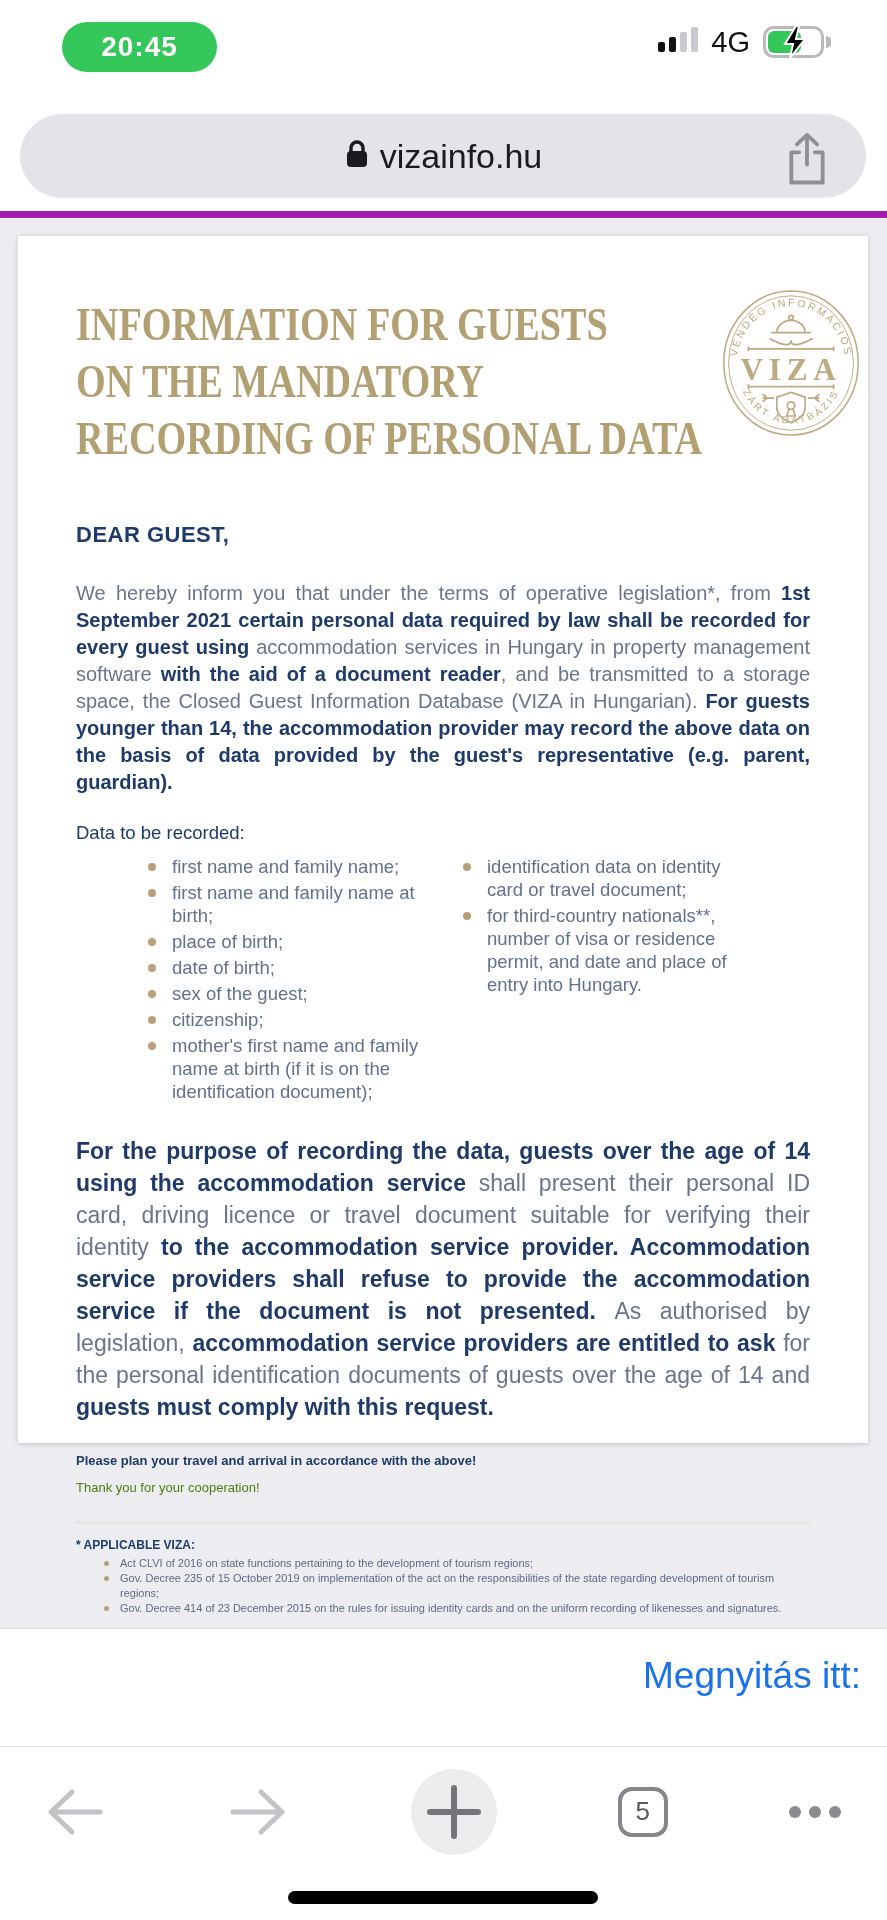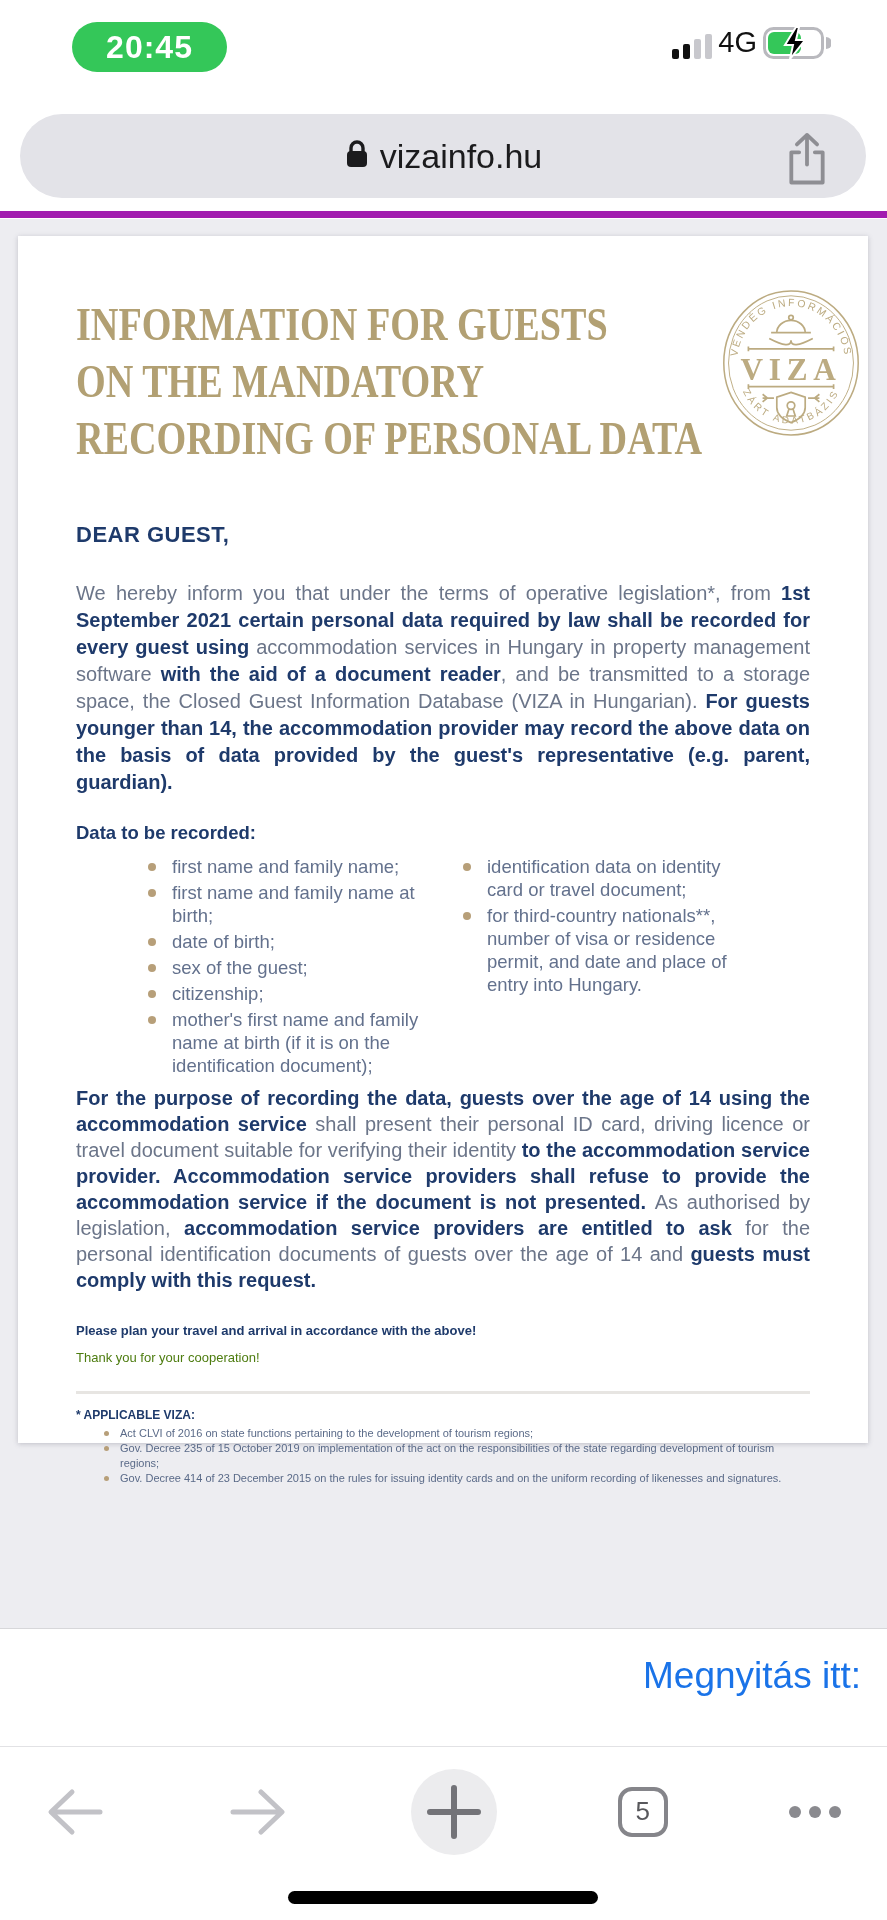--- a/index.html
+++ b/index.html
@@ -2,24 +2,24 @@
 <html><head>
 <meta charset="utf-8">
 <style>
   * { margin:0; padding:0; box-sizing:border-box; }
   html,body { background:#ffffff; }
   body { font-family:"Liberation Sans", sans-serif; }
   .screen { position:relative; width:887px; height:1920px; background:#ffffff; overflow:hidden; margin:0 auto; }
 
   
   .status-bar { position:absolute; top:0; left:0; width:100%; height:90px; background:#fff; }
-  .time-pill { position:absolute; left:72px; top:22px; width:155px; height:50px; background:#34c759;
+  .time-pill { position:absolute; left:62px; top:22px; width:155px; height:50px; background:#34c759;
     border-radius:26px; display:flex; align-items:center; justify-content:center;
-    color:#fff; font-size:32px; font-weight:bold; letter-spacing:1px; }
-  .status-right { position:absolute; right:56px; top:26px; display:flex; align-items:flex-end; gap:6px; }
+    color:#fff; font-size:28px; font-weight:bold; letter-spacing:1px; }
+  .status-right { position:absolute; right:56px; top:26px; display:flex; align-items:flex-start; gap:13px; }
   .signal { display:flex; align-items:flex-end; gap:4px; height:26px; }
   .signal i { display:block; width:7px; border-radius:2px; background:#c8c8cd; }
   .signal i:nth-child(1){ height:10px; background:#111; }
   .signal i:nth-child(2){ height:15px; background:#111; }
   .signal i:nth-child(3){ height:20px; }
   .signal i:nth-child(4){ height:25px; }
   .net-label { font-size:29px; color:#111; }
   .battery { position:relative; width:68px; height:32px; }
 
   
@@ -39,30 +39,30 @@
 
   .doc-title { font-family:"Liberation Serif", serif; font-weight:bold; font-size:46px; line-height:57px;
     color:#b2a073; letter-spacing:0px; transform:scaleX(.83); transform-origin:left top; white-space:nowrap; width:740px; }
   .logo { position:absolute; top:48px; right:6px; width:142px; height:158px; }
 
   .salutation { margin-top:55px; font-size:22px; font-weight:bold; color:#1e3a6b; letter-spacing:.5px; }
 
   .para { margin-top:32px; font-size:20px; line-height:27px; color:#6b7589; text-align:justify; }
   .para .b, .b { font-weight:bold; color:#1e3a6b; }
 
-  .data-heading { margin-top:26px; font-size:18.5px; font-weight:bold; color:#1e3a6b; }
+  .data-heading { margin-top:26px; font-size:18.5px; font-weight:normal; color:#1e3a6b; }
 
   .bullets { display:flex; margin-left:64px; margin-top:8px; }
   .bullets ul { list-style:none; width:307px; }
   .bullets ul.col-right { width:300px; margin-left:8px; }
   .bullets li { position:relative; padding-left:32px; font-size:18.5px; line-height:23px; color:#63718d; margin-top:3px; }
   .bullets li::before { content:""; position:absolute; left:8px; top:8px; width:8px; height:8px;
     border-radius:50%; background:#b79f79; }
 
-  .para.purpose { margin-top:8px; font-size:20px; line-height:26px; }
+  .para.purpose { margin-top:32px; font-size:23px; line-height:32px; }
   .plan { margin-top:24px; font-size:13px; line-height:27px; }
   .plan .line1 { font-weight:bold; color:#1e3a6b; }
   .plan .line2 { color:#4d7c0f; }
 
   .doc-divider { margin-top:20px; height:3px; background:#e7e5e2; border:none; }
 
   .laws-heading { margin-top:14px; font-size:12px; font-weight:bold; color:#1e3a6b; }
   .laws { list-style:none; margin-top:4px; margin-left:24px; }
   .laws li { position:relative; padding-left:20px; font-size:11px; line-height:15px; color:#5a6a88; }
   .laws li::before { content:""; position:absolute; left:4px; top:5px; width:5px; height:5px;
@@ -178,20 +178,21 @@
         <div class="salutation">DEAR GUEST,</div>
 
         <div class="para"><span>We hereby inform you that under the terms of operative legislation*, from </span><span class="b">1st September 2021 certain personal data required by law shall be recorded for every guest using</span><span> accommodation services in Hungary in property management software </span><span class="b">with the aid of a document reader</span><span>, and be transmitted to a storage space, the Closed Guest Information Database (VIZA in Hungarian). </span><span class="b">For guests younger than 14, the accommodation provider may record the above data on the basis of data provided by the guest's representative (e.g. parent, guardian).</span></div>
 
         <div class="data-heading">Data to be recorded:</div>
 
         <div class="bullets">
           <ul class="col-left">
               <li>first name and family name;</li>
               <li>first name and family name at birth;</li>
+              <li>place of birth;</li>
               <li>date of birth;</li>
               <li>sex of the guest;</li>
               <li>citizenship;</li>
               <li>mother's first name and family name at birth (if it is on the identification document);</li>
             </ul>
           <ul class="col-right">
               <li>identification data on identity card or travel document;</li>
               <li>for third-country nationals**, number of visa or residence permit, and date and place of entry into Hungary.</li>
             </ul>
         </div>

